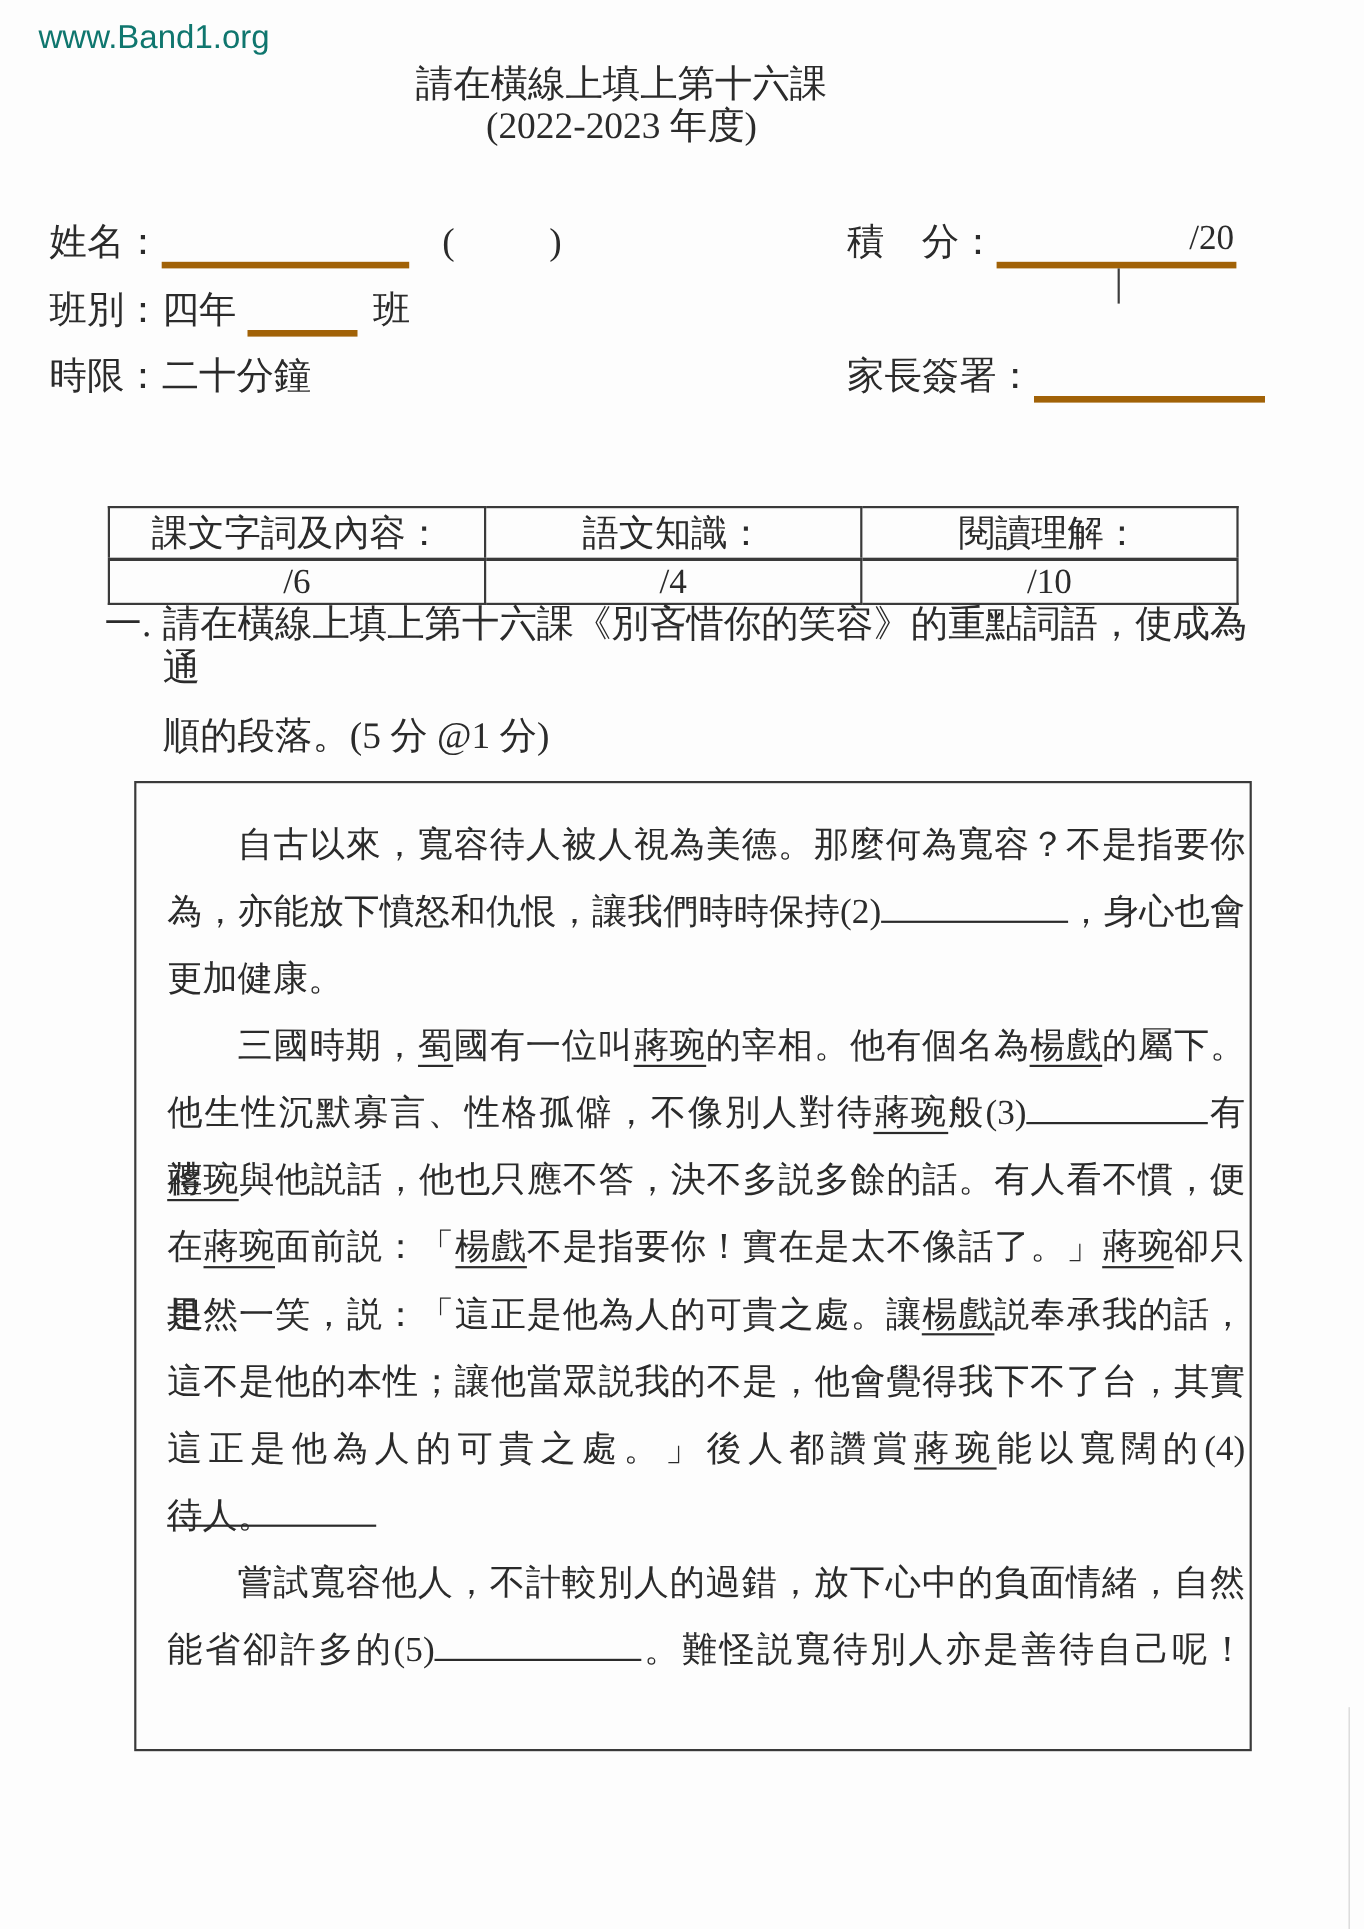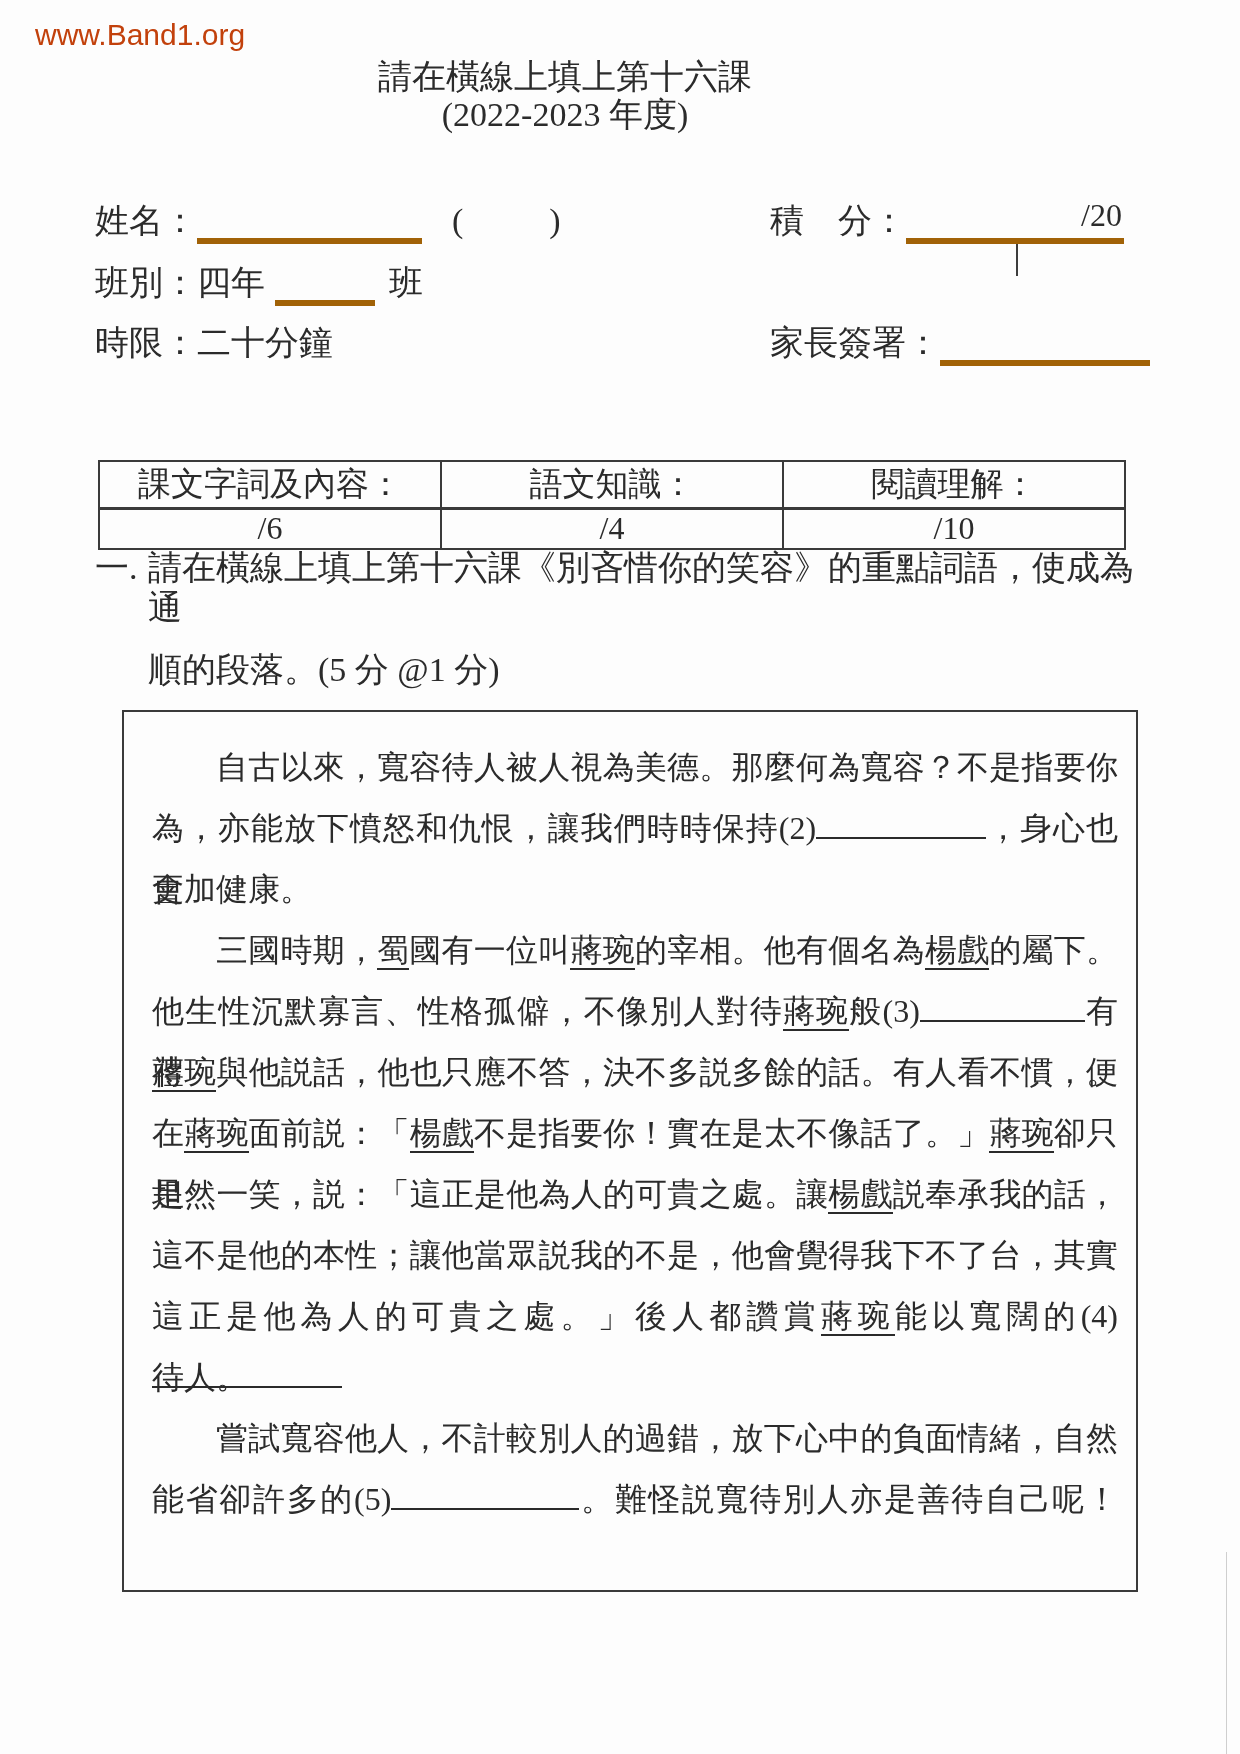--- a/index.html
+++ b/index.html
@@ -7,29 +7,29 @@
   body {
     position:relative;
     background:#fdfdfd;
     color:#2b2b2b;
     font-family:"Liberation Serif", serif;
     overflow:hidden;
   }
   .watermark {
     position:absolute; left:35px; top:18px;
     font-family:"Liberation Sans", sans-serif;
-    font-size:30px; color:#c2410c;
+    font-size:30px; color:#0f766e;
   }
   .title-block {
     position:absolute; top:58px; left:0; width:1130px;
     text-align:center; font-size:34px; line-height:38px;
   }
   .info-row {
     position:absolute; left:0; width:100%;
-    padding-left:95px; font-size:34px; line-height:46px; height:46px;
+    padding-left:45px; font-size:34px; line-height:46px; height:46px;
   }
   .uline {
     display:inline-block; height:42px; vertical-align:bottom;
     border-bottom:6px solid #a16207;
   }
   .score-uline {
     display:inline-flex; align-items:flex-end; justify-content:flex-end;
     padding-right:2px; font-size:32px;
   }
   .parens { margin-left:30px; letter-spacing:6px; }
@@ -51,21 +51,21 @@
     position:absolute; left:95px; top:548px; width:1050px;
     font-size:34px; line-height:40px;
   }
   .instruction .l1 { display:flex; }
   .instruction .qnum { width:53px; flex:0 0 53px; }
   .instruction .l2 { margin-left:53px; margin-top:22px; }
   .passage-box {
     position:absolute; left:122px; top:710px;
     width:1016px; height:882px;
     border:2px solid #3a3a3a;
-    padding:25px 18px 0 28px;
+    padding:25px 4px 0 28px;
     font-size:32px;
   }
   .pline { height:61px; line-height:61px; white-space:nowrap; }
   .pline.j { text-align:justify; text-align-last:justify; white-space:normal; }
   .pline.indent { text-indent:64px; }
   .u { border-bottom:2px solid #2b2b2b; }
   .blank {
     display:inline-block; vertical-align:baseline;
     border-bottom:2px solid #2b2b2b; height:10px;
   }

